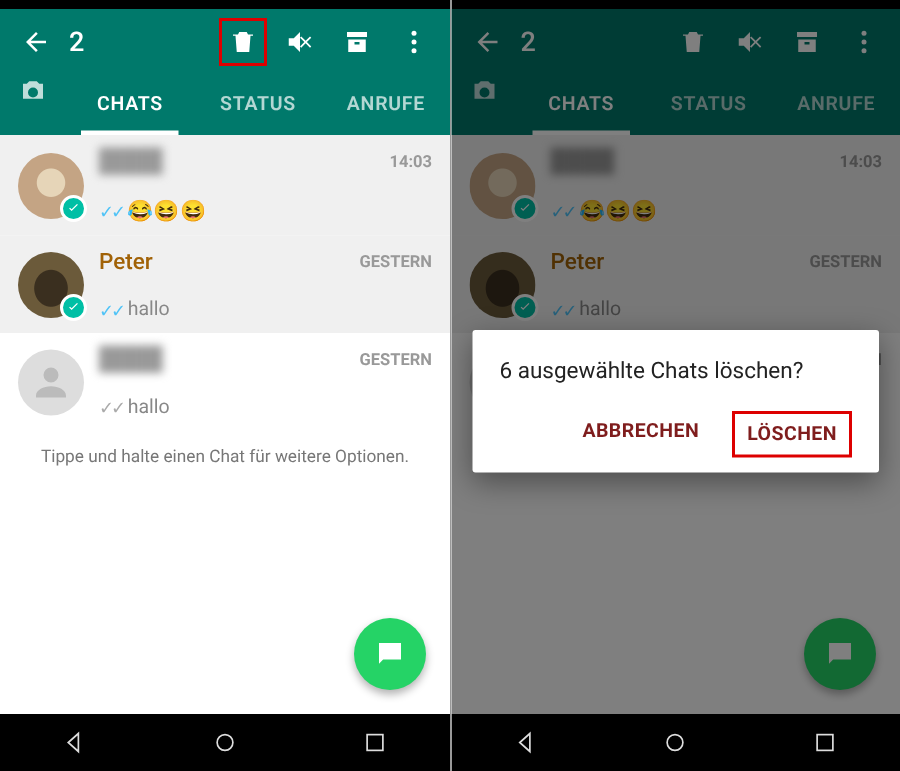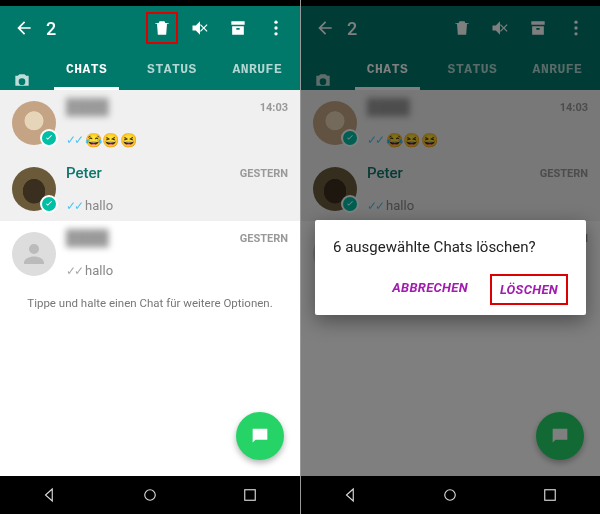--- a/index.html
+++ b/index.html
@@ -10,63 +10,63 @@
 
   .statusbar { height: 6px; background: #000; }
 
   .header { background: #00796b; color: #fff; }
   .header-row { display: flex; align-items: center; height: 44px; padding: 0 8px; gap: 6px; }
   .header-row .spacer { flex: 1; }
   .icon-btn { width: 32px; height: 32px; display: flex; align-items: center; justify-content: center; color: #fff; }
   .icon-btn svg { width: 20px; height: 20px; fill: currentColor; }
   .sel-count { font-size: 18px; font-weight: 500; }
   .highlight { border: 2px solid #d00; border-radius: 0; }
-  .tabs { display: flex; align-items: flex-end; height: 40px; font-family: Liberation Mono, monospace; }
+  .tabs { display: flex; align-items: flex-start; height: 40px; }
   .cam-tab { width: 44px; display: flex; align-items: center; justify-content: center; color: rgba(255,255,255,0.75); }
   .cam-tab svg { width: 20px; height: 20px; fill: currentColor; }
   .tab { flex: 1; text-align: center; font-size: 13px; font-weight: 600; letter-spacing: .5px; color: rgba(255,255,255,0.7); position: relative; height: 40px; line-height: 40px; }
   .tab.active { color: #fff; }
   .tab.active::after { content: ""; position: absolute; left: 10px; right: 10px; bottom: 0; height: 3px; background: #fff; }
 
   .content { flex: 1; position: relative; background: #fff; overflow: hidden; }
   .chat-list { display: flex; flex-direction: column; }
   .chat-item { display: flex; align-items: center; padding: 8px 12px; gap: 10px; position: relative; }
   .chat-item.selected { background: #f0f0f0; }
   .avatar-wrap { position: relative; width: 44px; height: 44px; flex: 0 0 44px; }
   .avatar { width: 44px; height: 44px; border-radius: 50%; background: #ddd; overflow: hidden; display: flex; align-items: center; justify-content: center; }
   .avatar svg { width: 30px; height: 30px; fill: #bbb; }
   .avatar.dog { background: #c4a484; }
   .avatar.dog::before { content:""; display:block; width:100%; height:100%; background: radial-gradient(circle at 50% 45%, #e6d5b8 28%, #c4a484 30%); }
   .avatar.hat { background: #6b5a3a; }
   .avatar.hat::before { content:""; display:block; width:100%; height:100%; background: radial-gradient(ellipse at 50% 55%, #3a2f1f 35%, #6b5a3a 37%); }
   .check-badge { position: absolute; bottom: -2px; right: -2px; width: 18px; height: 18px; border-radius: 50%; background: #00bfa5; border: 2px solid #fff; display: flex; align-items: center; justify-content: center; }
   .check-badge svg { width: 10px; height: 10px; fill: #fff; }
   .chat-body { flex: 1; min-width: 0; }
-  .chat-name { font-size: 15px; font-weight: 500; color: #0f766e; margin-bottom: 16px; }
+  .chat-name { font-size: 15px; font-weight: 500; color: #a16207; margin-bottom: 16px; }
   .chat-msg { font-size: 13px; color: #888; display: flex; align-items: center; gap: 3px; }
   .ticks { color: #4fc3f7; font-size: 12px; letter-spacing: -2px; }
   .chat-time { font-size: 11px; color: #999; align-self: flex-start; margin-top: 3px; font-weight: bold; }
   .blur { filter: blur(3px); color: #999; }
   .emoji { font-size: 14px; }
 
   .hint { text-align: center; font-size: 11.5px; color: #777; padding: 10px 16px; }
 
   .fab { position: absolute; right: 16px; bottom: 16px; width: 48px; height: 48px; border-radius: 50%; background: #25d366; display: flex; align-items: center; justify-content: center; box-shadow: 0 3px 6px rgba(0,0,0,0.3); }
   .fab svg { width: 22px; height: 22px; fill: #fff; }
 
   .navbar { height: 38px; background: #000; display: flex; align-items: center; justify-content: space-around; }
   .navbar .nb { width: 50px; height: 38px; display: flex; align-items: center; justify-content: center; }
   .navbar svg { width: 18px; height: 18px; fill: none; stroke: #ddd; stroke-width: 1.5; }
 
   .dim-overlay { position: absolute; inset: 0; background: rgba(0,0,0,0.5); pointer-events: none; }
 
   .dialog { position: absolute; left: 14px; right: 14px; top: 220px; background: #fff; border-radius: 2px; box-shadow: 0 6px 20px rgba(0,0,0,0.4); padding: 18px 18px 10px; z-index: 10; }
   .dialog-title { font-size: 15px; color: #222; margin-bottom: 18px; }
   .dialog-actions { display: flex; justify-content: flex-end; gap: 14px; }
-  .dialog-btn { font-size: 13px; font-weight: 700; letter-spacing: .3px; color: #a21caf; padding: 6px 8px; font-style: italic; }
+  .dialog-btn { font-size: 13px; font-weight: 700; letter-spacing: .3px; color: #7f1d1d; padding: 6px 8px; }
   .dialog-btn.highlight { border: 2px solid #d00; }
 </style>
 </head>
 <body>
 
 <div class="stage">
 
 <div class="phone">
   <div class="statusbar"></div>
 

